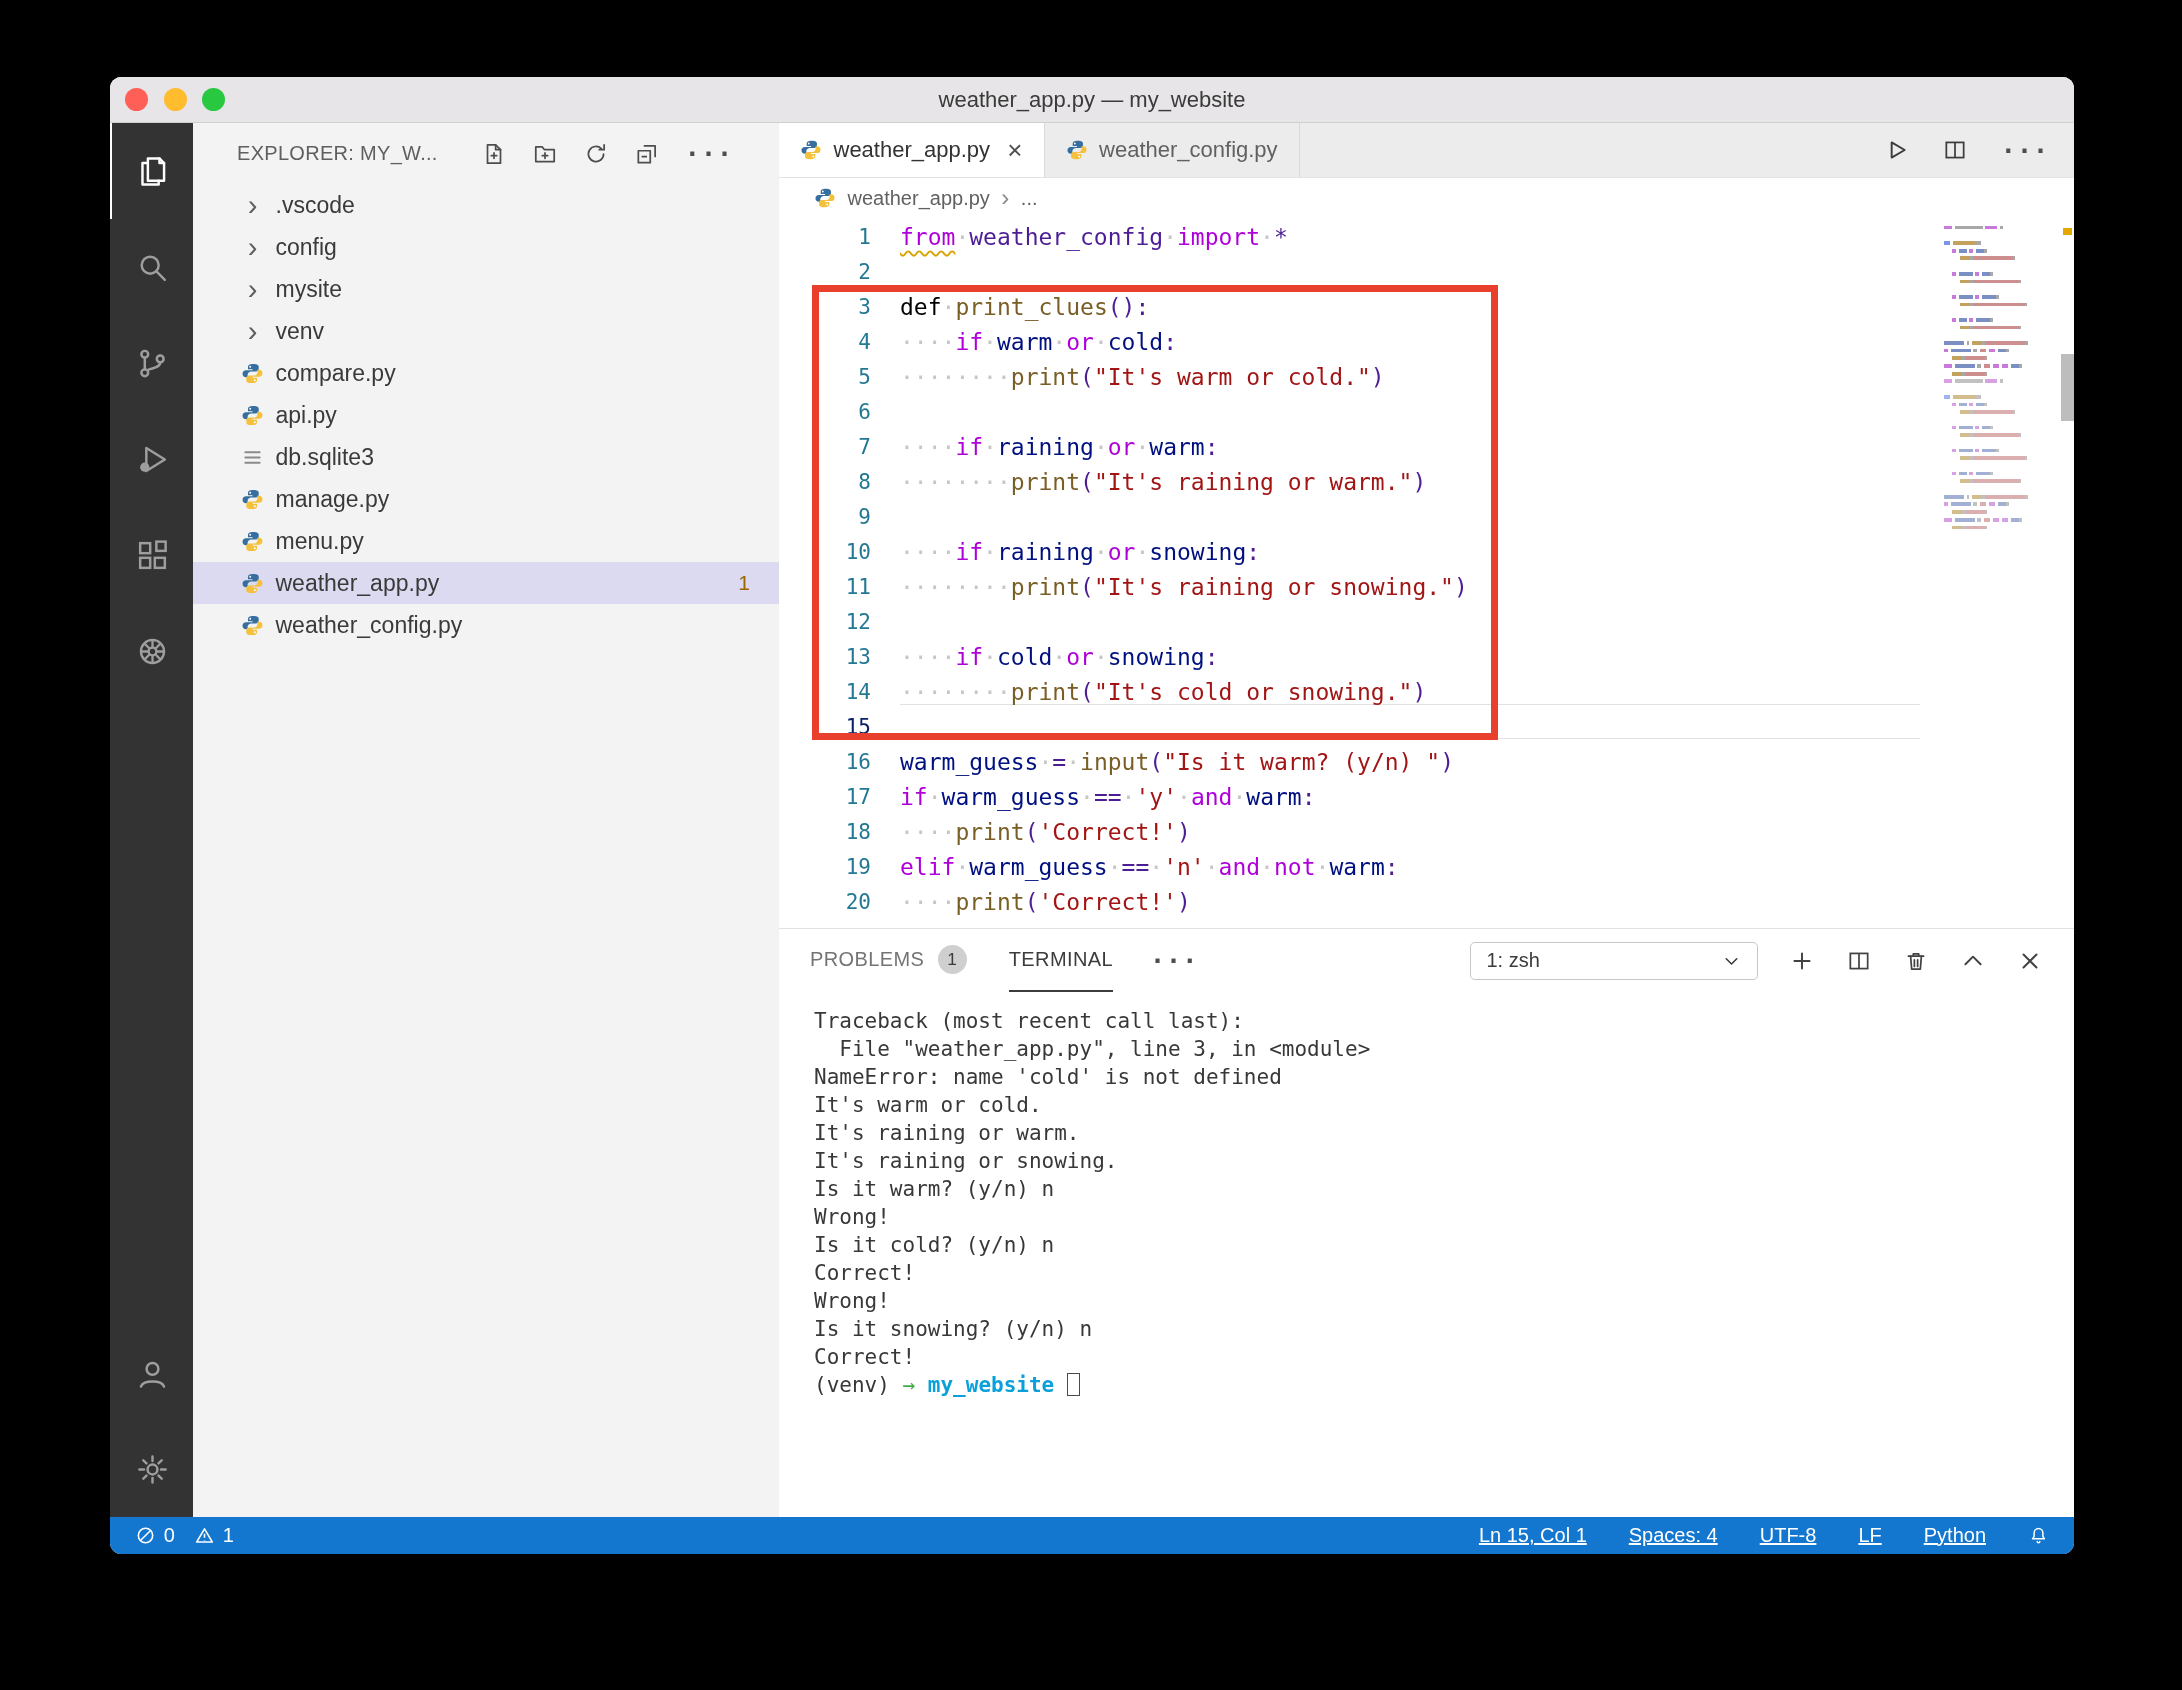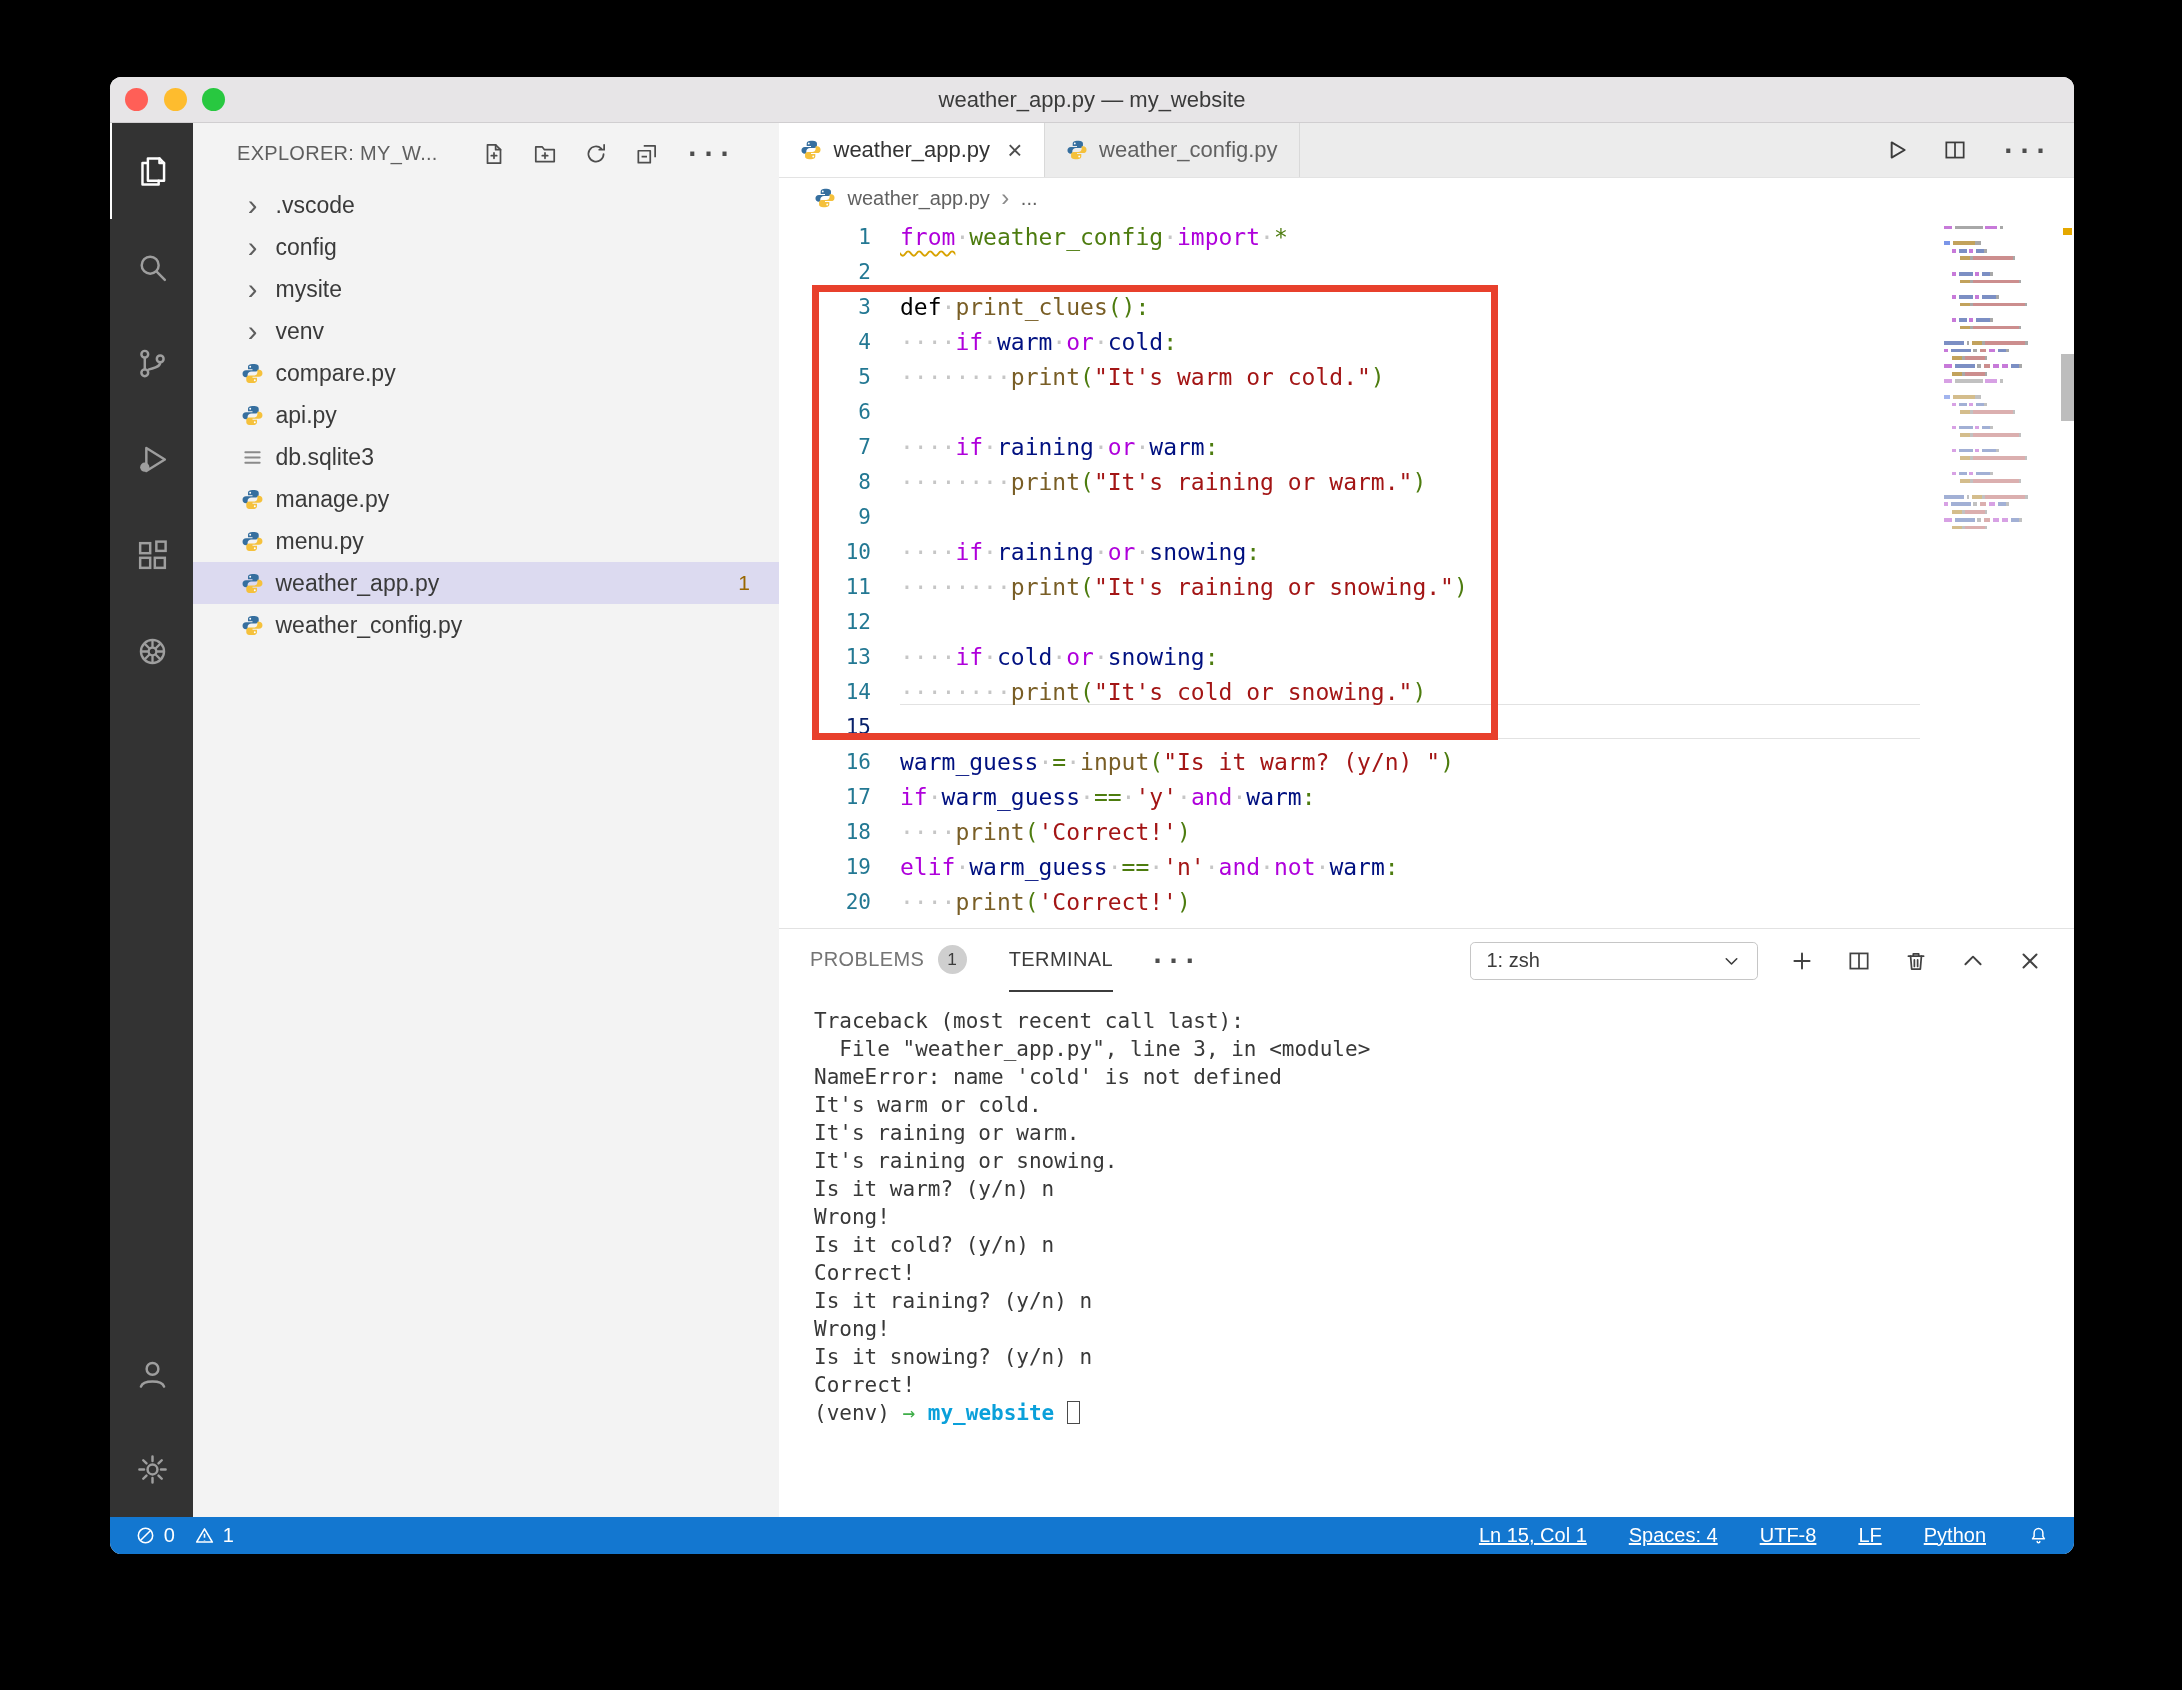--- a/index.html
+++ b/index.html
@@ -54,21 +54,21 @@
   .breadcrumb{height:40px;display:flex;align-items:center;gap:11.5px;padding-left:35px;font-size:20px;color:#616161;flex:0 0 auto;background:#fff;}
   .bc-sep{font-size:24px;color:#8a8a8a;line-height:1;}
 
   
   .code-area{flex:1;position:relative;font-family:"DejaVu Sans Mono",monospace;overflow:hidden;padding-top:1.9px;background:#fff;}
   .code-row{height:35px;display:flex;align-items:center;position:relative;z-index:2;}
   .gutter{width:92px;flex:0 0 auto;text-align:right;font-size:21px;color:#237893;}
   .code-row.active .gutter{color:#08216b;}
   .lcontent{padding-left:29px;font-size:23px;white-space:pre;}
   .tk-kw{color:#af00db}.tk-st{color:#000000}.tk-fn{color:#795e26}.tk-var{color:#001080}
-  .tk-str{color:#a31515}.tk-pl{color:#4d7c0f}.tk-ws{color:#c6c6c6}
+  .tk-str{color:#a31515}.tk-pl{color:#4c1d95}.tk-ws{color:#c6c6c6}
   .tk-warn{text-decoration:underline;text-decoration-style:wavy;text-decoration-color:#d8a200;text-decoration-thickness:1.9px;text-underline-offset:4.8px;}
   .current-line{position:absolute;left:121px;right:154px;top:486px;height:35px;border-top:1.9px solid #e2e2e2;border-bottom:1.9px solid #e2e2e2;z-index:1;}
   .annotation-rect{position:absolute;left:33px;top:67px;width:686px;height:455px;border:7.7px solid #e8402c;z-index:6;}
   .minimap{position:absolute;top:7.7px;right:17.3px;width:113px;z-index:3;overflow:hidden;}
   .mm-row{height:4.8px;margin-bottom:2.9px;display:flex;}
   .mm-row span{height:3.8px;display:block;flex:0 0 auto;}
   .scrollbar-thumb{position:absolute;right:0;top:136px;width:13.4px;height:67px;background:#bdbdbd;z-index:4;}
   .ruler-warn{position:absolute;right:1.9px;top:9.6px;width:9.6px;height:7.7px;background:#e5a800;z-index:4;}
 
   
@@ -811,21 +811,20 @@
             <div class="tm-row"><span class="tm-t">Traceback (most recent call last):</span></div>
             <div class="tm-row"><span class="tm-t">  File "weather_app.py", line 3, in &lt;module&gt;</span></div>
             <div class="tm-row"><span class="tm-t">NameError: name 'cold' is not defined</span></div>
             <div class="tm-row"><span class="tm-t">It's warm or cold.</span></div>
             <div class="tm-row"><span class="tm-t">It's raining or warm.</span></div>
             <div class="tm-row"><span class="tm-t">It's raining or snowing.</span></div>
             <div class="tm-row"><span class="tm-t">Is it warm? (y/n) n</span></div>
             <div class="tm-row"><span class="tm-t">Wrong!</span></div>
             <div class="tm-row"><span class="tm-t">Is it cold? (y/n) n</span></div>
             <div class="tm-row"><span class="tm-t">Correct!</span></div>
-            <div class="tm-row"><span class="tm-t">Is it raining? (y/n) n</span></div>
             <div class="tm-row"><span class="tm-t">Wrong!</span></div>
             <div class="tm-row"><span class="tm-t">Is it snowing? (y/n) n</span></div>
             <div class="tm-row"><span class="tm-t">Correct!</span></div>
             <div class="tm-row"><span class="tm-t">(venv) </span><span class="tm-ag">→</span><span class="tm-t"> </span><span class="tm-host">my_website</span><span class="tm-t"> </span><span class="tm-cur"></span></div>
           </div>
       </div>
 
     </div>
   </div>
 

